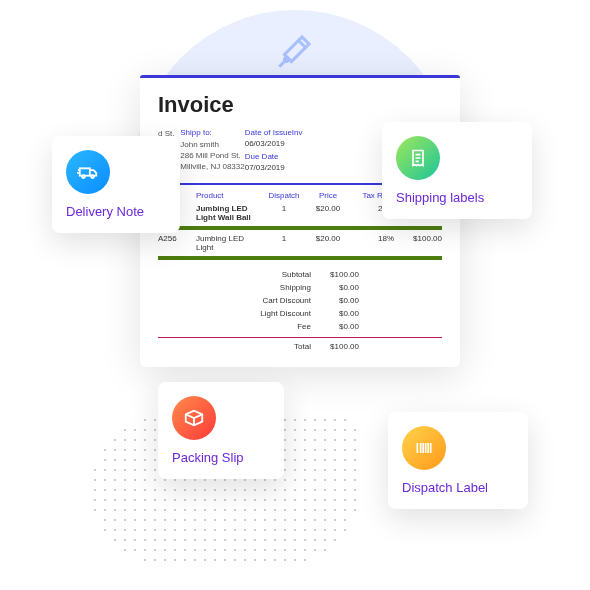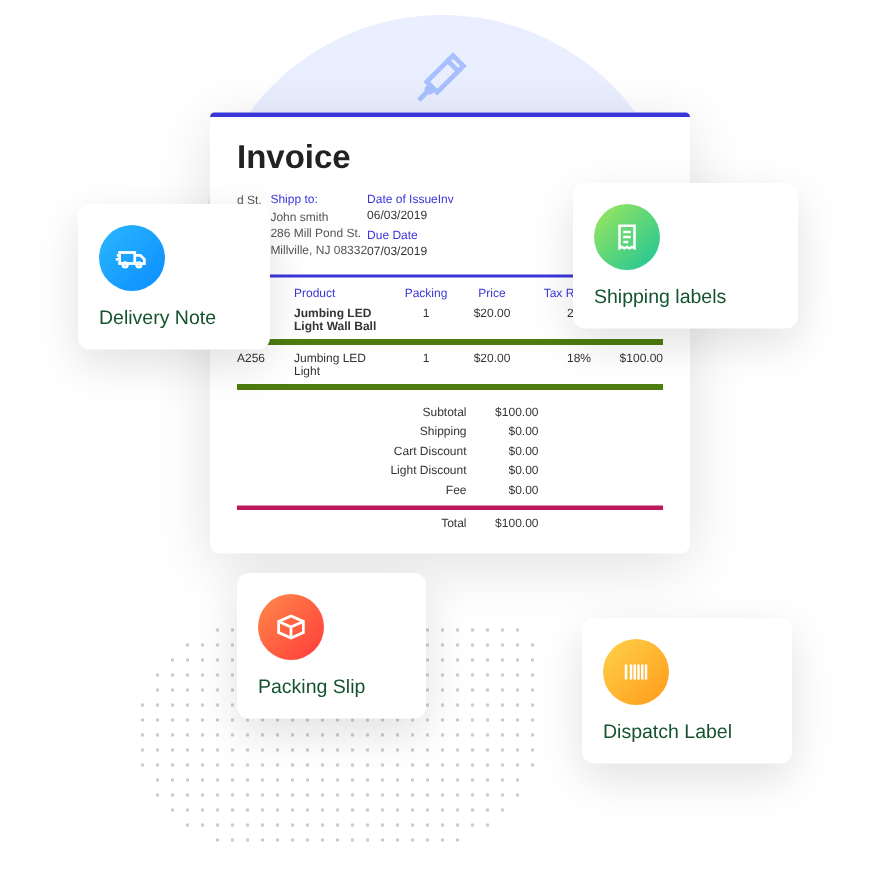--- a/index.html
+++ b/index.html
@@ -18,25 +18,25 @@
 .meta .val{color:#333}
 .addr-line{font-size:8px;color:#555;line-height:1.4}
 .hr{height:2px;background:#3a36d9;margin:10px 0 6px}
 .thead{display:flex;font-size:8px;color:#3a36d9}
 .trow{display:flex;font-size:8px;color:#333;padding:4px 0;border-bottom:4px solid #4d7c0f}
 .c1{width:38px}.c2{flex:1}.c3{width:44px;text-align:center}.c4{width:44px;text-align:center}.c5{width:44px;text-align:right}.c6{width:48px;text-align:right}
 .totals{margin-top:8px;font-size:8px}
 .totals-row{display:flex;justify-content:center;padding:2px 0}
 .totals-row .tl{width:70px;text-align:right;color:#333}
 .totals-row .tv{width:48px;text-align:right;color:#333}
-.totals-row.total{border-top:3px solid #be185d;margin-top:4px;padding-top:4px}
+.totals-row.total{border-top:1px solid #be185d;margin-top:4px;padding-top:4px}
 
 .tile{position:absolute;background:#fff;border-radius:8px;box-shadow:0 10px 30px rgba(0,0,0,.12);padding:14px;text-align:left}
 .tile .icon-circ{width:44px;height:44px;border-radius:50%;display:flex;align-items:center;justify-content:center;color:#fff;margin-bottom:10px}
-.tile .label{font-size:13px;color:#14532d}
+.tile .label{font-size:13px;color:#6d28d9}
 .tile-delivery{top:136px;left:52px;width:128px}
 .tile-shipping{top:122px;right:58px;width:150px}
 .tile-packing{top:382px;left:158px;width:126px}
 .tile-dispatch{top:412px;right:62px;width:140px}
 .g-blue{background:linear-gradient(135deg,#2bb8ff,#0a8cff)}
 .g-green{background:linear-gradient(135deg,#a0e85a,#1bc49a)}
 .g-red{background:linear-gradient(135deg,#ff8a4a,#ff3a3a)}
 .g-orange{background:linear-gradient(135deg,#ffd24a,#ff9a1a)}
 
 .dots{position:absolute;bottom:25px;left:90px;width:270px;height:150px;background-image:radial-gradient(#999 1px,transparent 1.2px);background-size:10px 10px;opacity:.5;border-radius:140px 40px 140px 140px;z-index:-1}
@@ -78,21 +78,21 @@
         <div class="val">07/03/2019</div>
       </div>
       <div>
         <div class="label">Inv</div>
       </div>
     </div>
     <div class="hr"></div>
     <div class="thead">
       <div class="c1"></div>
       <div class="c2">Product</div>
-      <div class="c3">Packing</div>
+      <div class="c3">Dispatch</div>
       <div class="c4">Price</div>
       <div class="c5">Tax Rate</div>
       <div class="c6"></div>
     </div>
     <div class="trow">
       <div class="c1"></div>
       <div class="c2" style="font-weight:600">Jumbing LED Light Wall Ball</div>
       <div class="c3">1</div>
       <div class="c4">$20.00</div>
       <div class="c5">22%</div>

